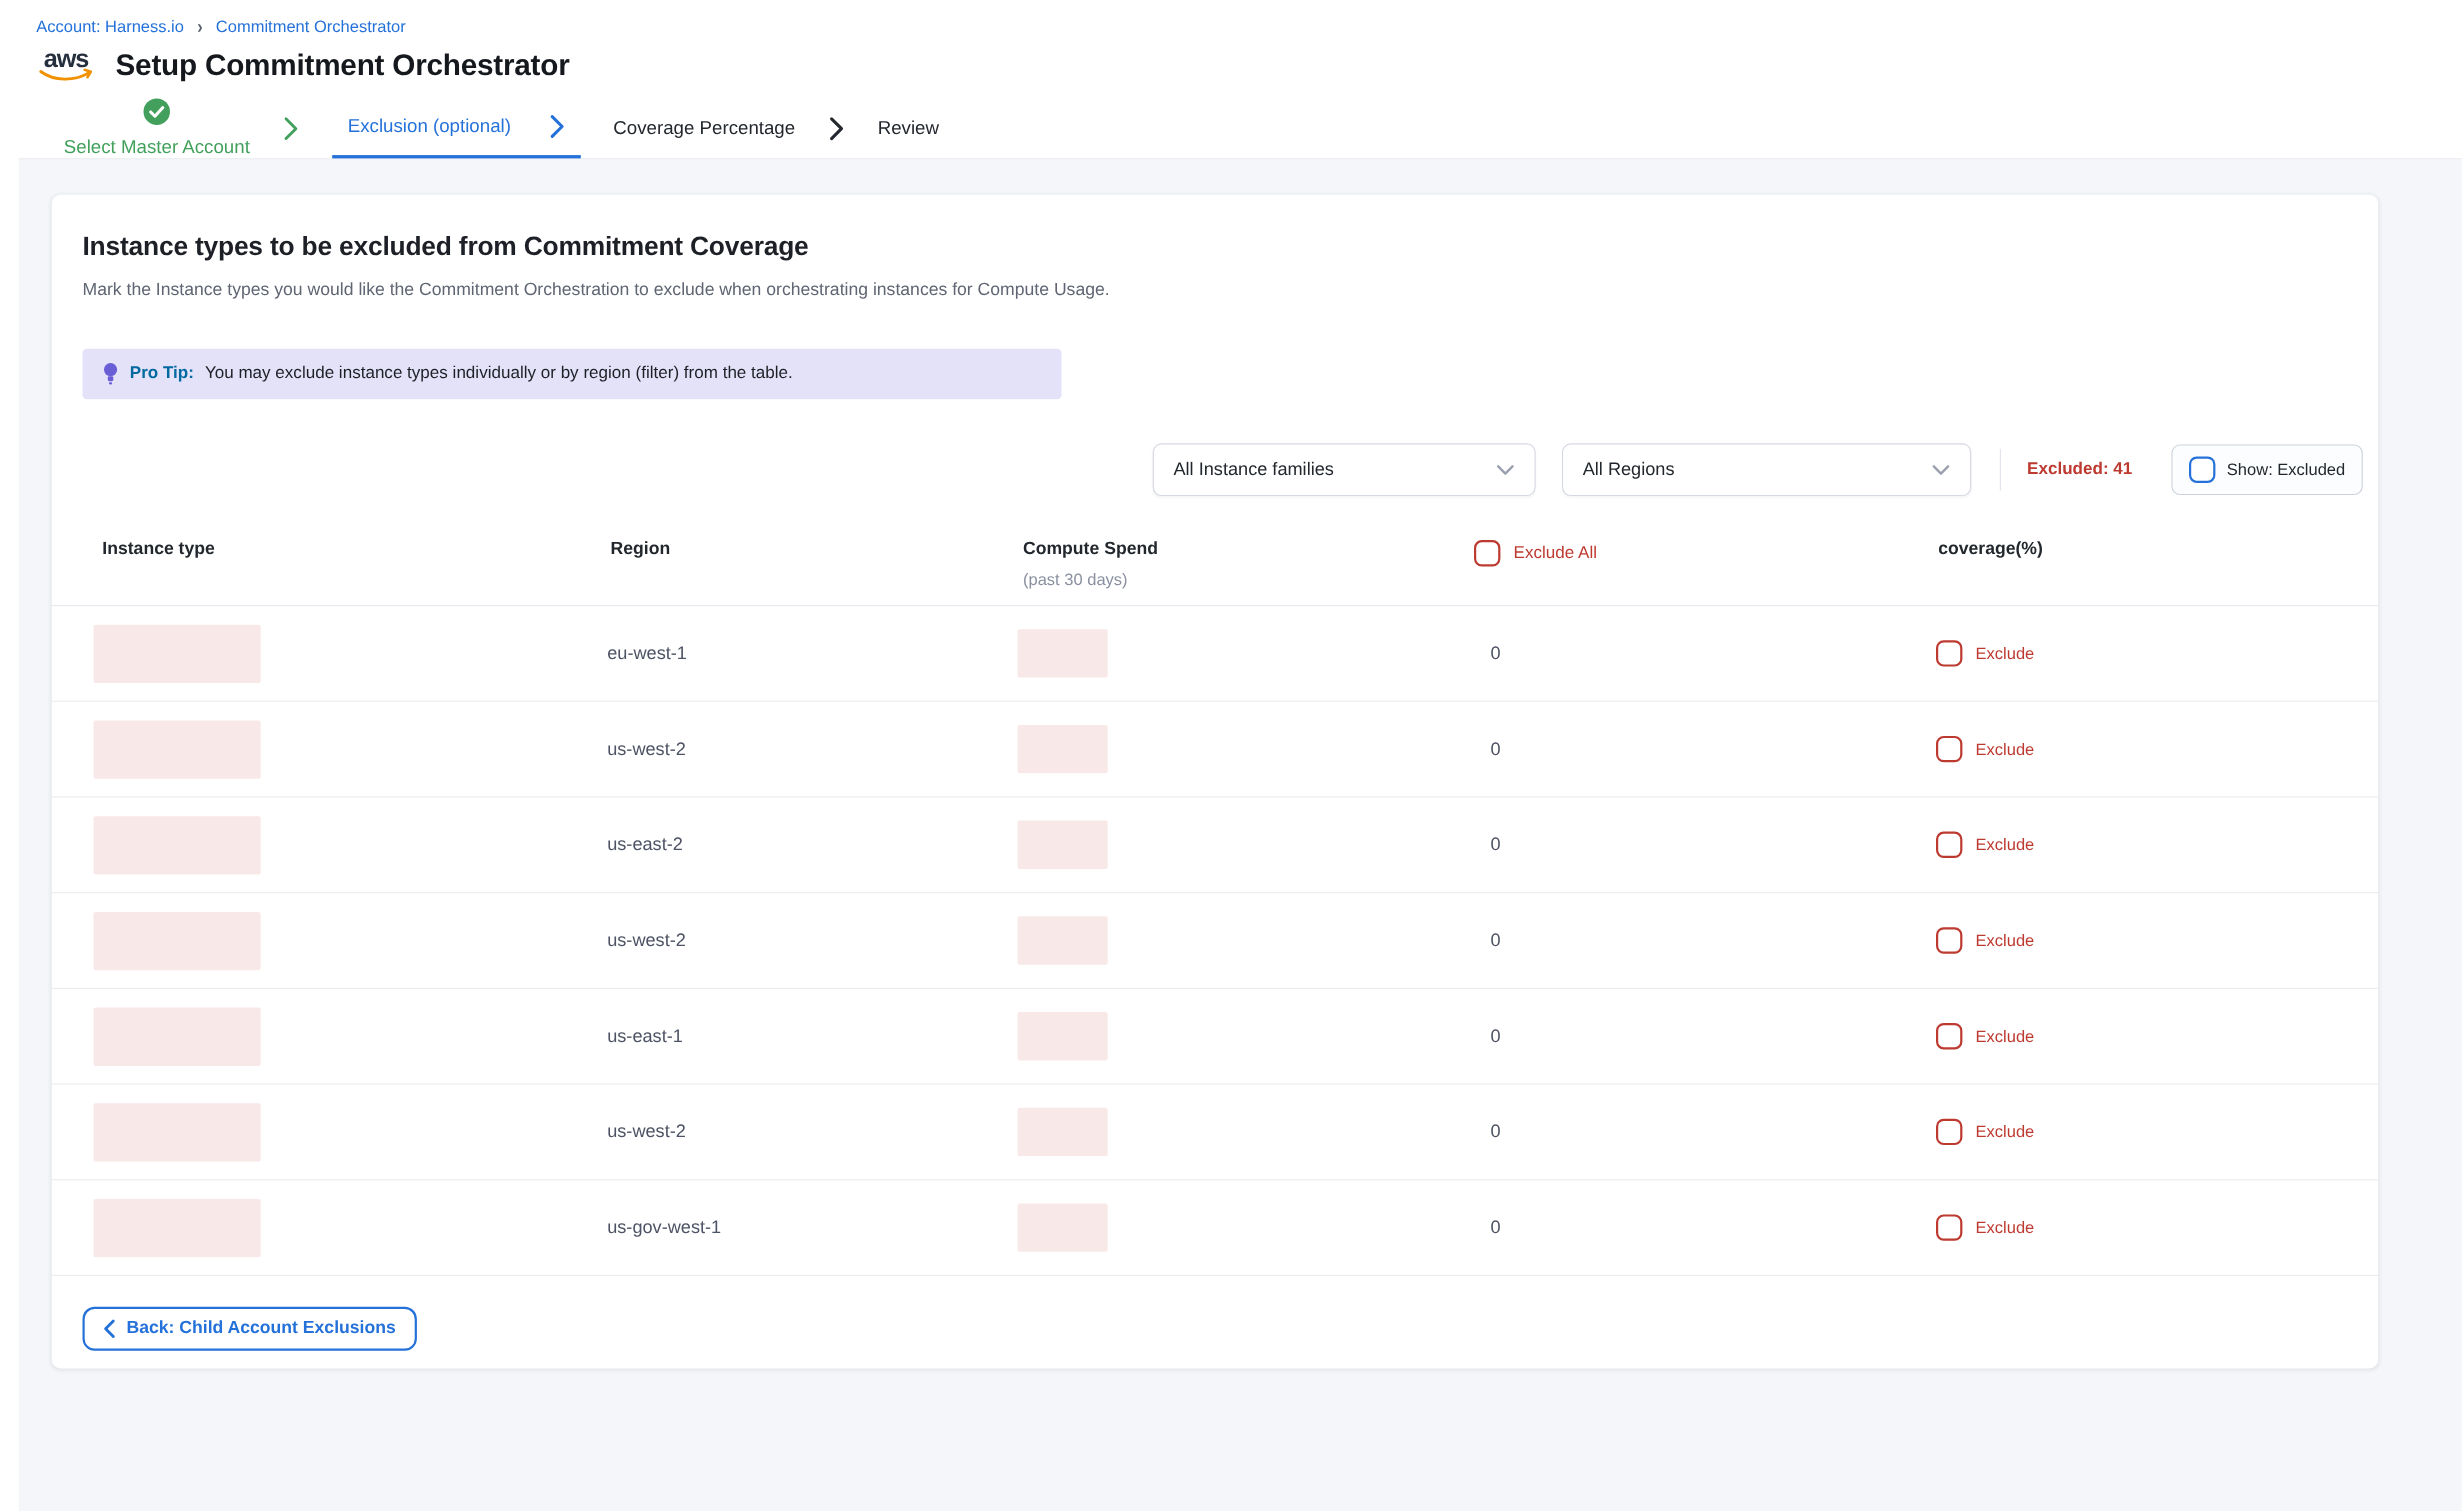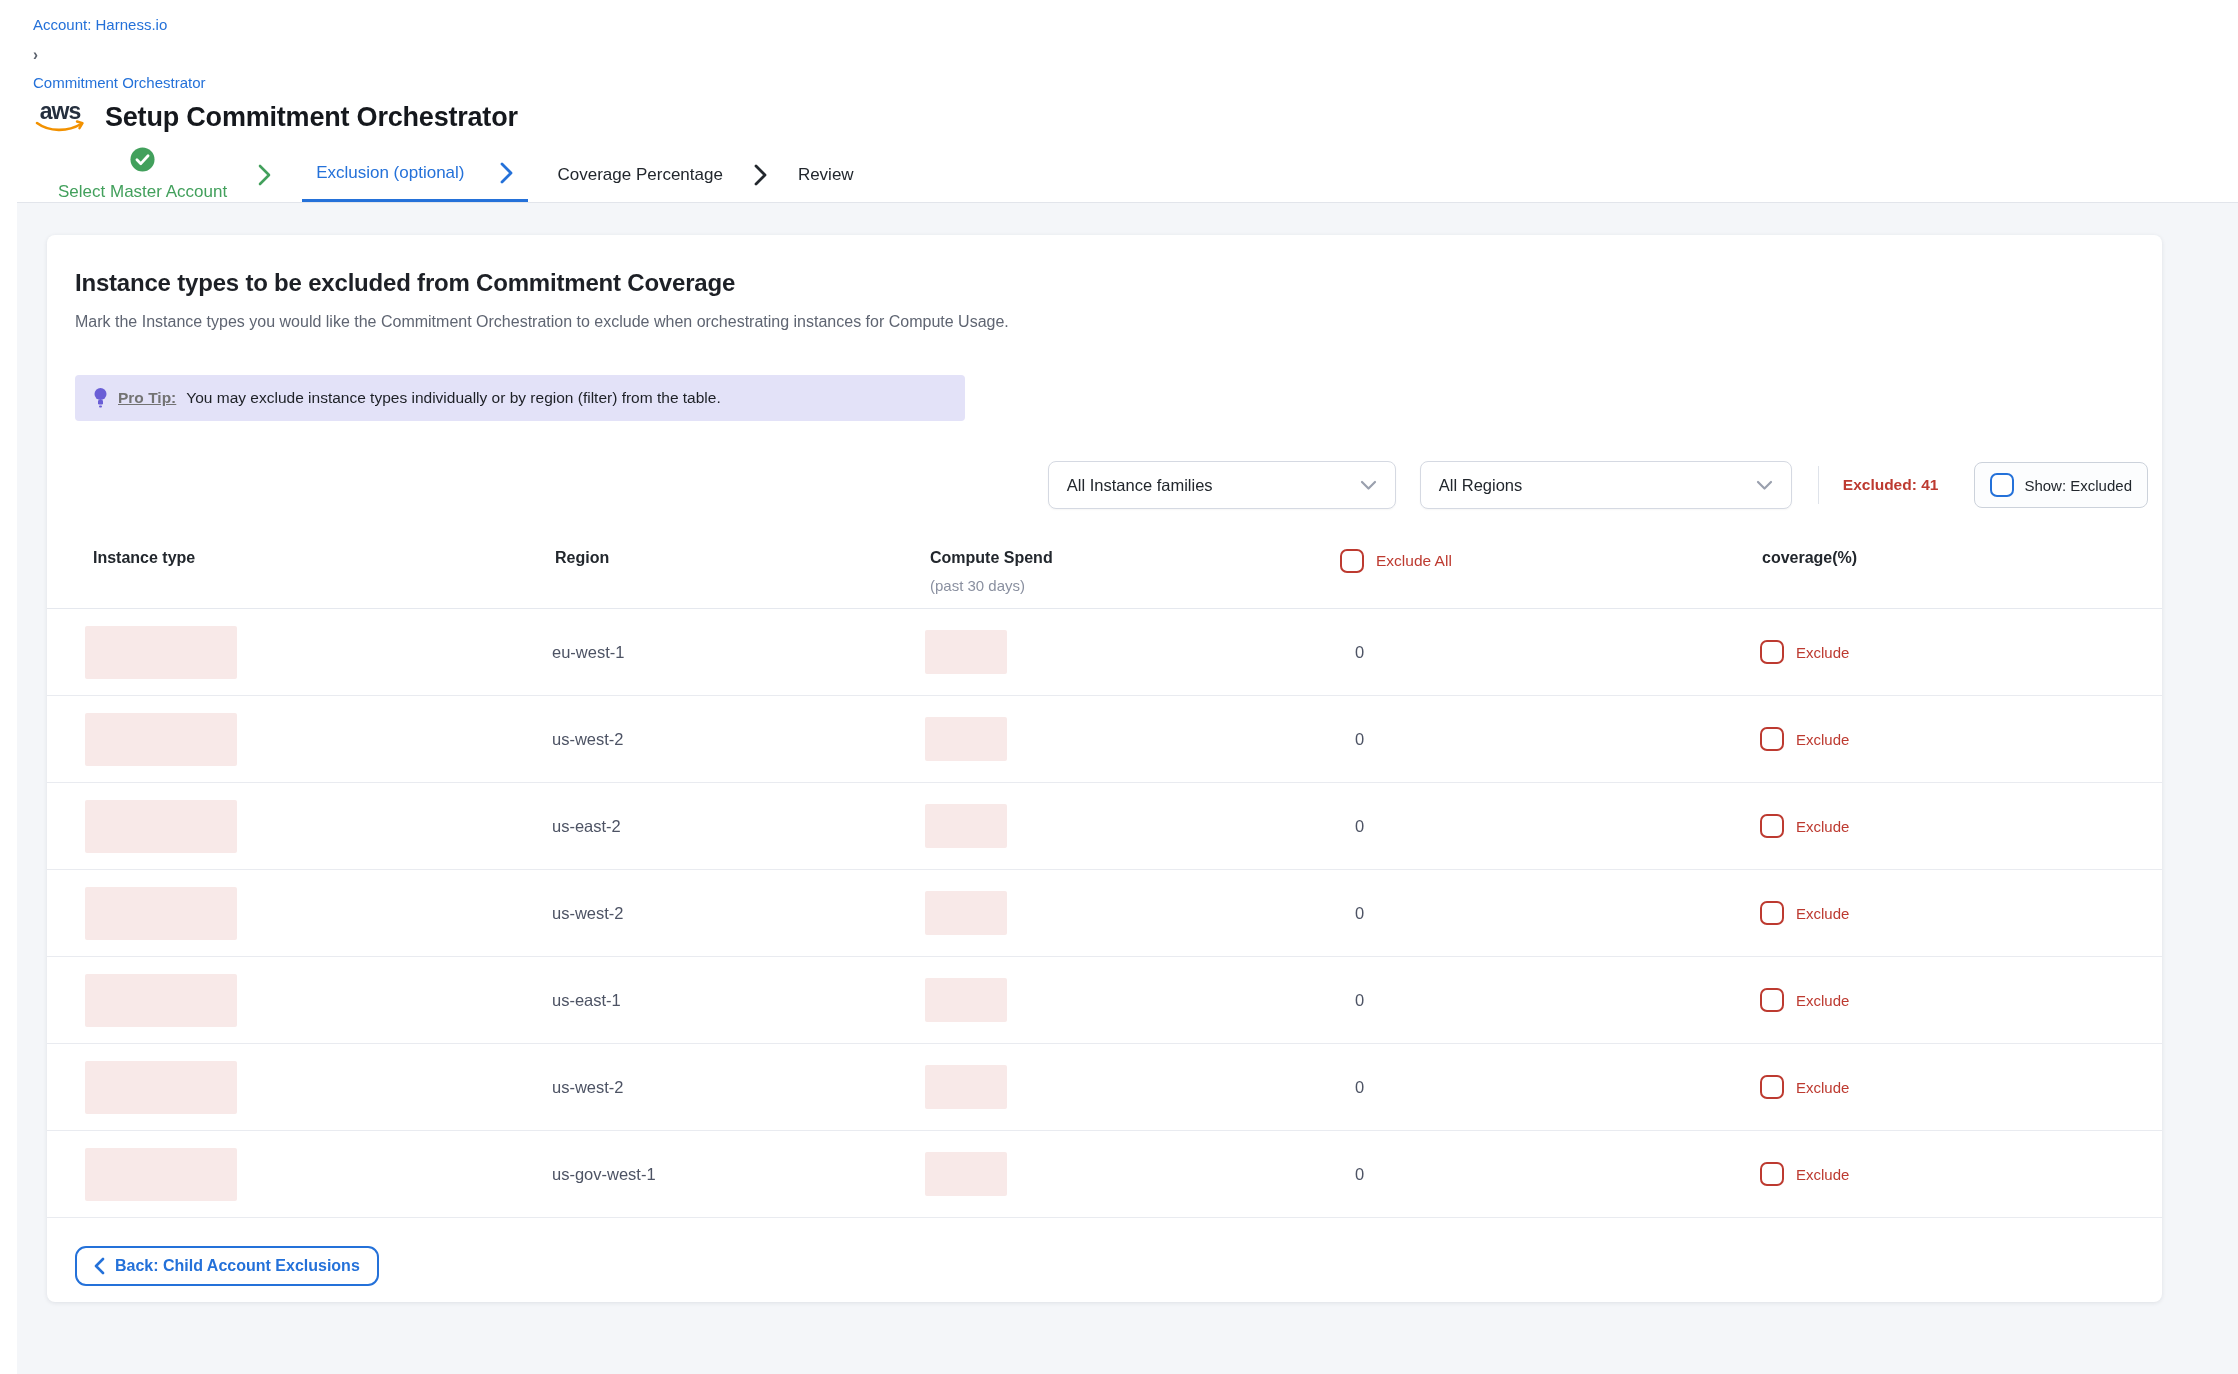--- a/index.html
+++ b/index.html
@@ -7,21 +7,21 @@
   body {
     font-family: "Liberation Sans", "DejaVu Sans", sans-serif;
     background: #ffffff;
     color: #22272d;
     overflow: hidden;
   }
   .page { width: 2238px; height: 1374px; display: flex; flex-direction: column; }
 
   
   .hdr { background: #fff; padding: 16px 0 0 33px; }
-  .breadcrumb { display: flex; align-items: flex-start; gap: 12px; font-size: 15px; font-weight: 500; flex-direction: column; }
+  .breadcrumb { display: flex; align-items: flex-start; gap: 12px; font-size: 15px; font-weight: 500; }
   .breadcrumb a { color: #2471d9; text-decoration: none; cursor: pointer; }
   .crumb-sep { color: #5c636e; font-size: 15px; font-weight: 700; transform: scaleY(1.15); }
   .title-row { display: flex; align-items: center; gap: 18px; margin-top: 10px; }
   .aws-logo { display: flex; flex-direction: column; align-items: center; width: 54px; }
   .aws-word { font-size: 23px; font-weight: 700; letter-spacing: -1px; color: #252f3e; line-height: 20px; }
   .aws-swoosh { margin-top: -1px; }
   .page-title { font-size: 27px; font-weight: 700; color: #15181d; letter-spacing: -0.2px; }
 
   
   .stepper {
@@ -50,21 +50,21 @@
   }
   .card-heading { font-size: 24px; font-weight: 700; color: #1d2026; padding: 34px 0 0 28px; letter-spacing: -0.2px; }
   .card-sub { font-size: 16px; color: #5f6572; padding: 16px 0 0 28px; }
 
   .protip {
     margin: 44px 0 0 28px; width: 890px; height: 46px;
     background: #e3e2f8; border-radius: 4px;
     display: flex; align-items: center; gap: 10px; padding: 0 18px;
     font-size: 15.5px; color: #1d2026;
   }
-  .protip b { color: #737373; font-weight: 700; text-decoration: underline; }
+  .protip b { color: #0369a1; font-weight: 700; }
 
   
   .filters { display: flex; align-items: center; justify-content: flex-end; margin-top: 40px; padding-right: 14px; }
   .select {
     height: 48px; background: #fff; border: 1px solid #d5d9e2; border-radius: 8px;
     display: flex; align-items: center; justify-content: space-between;
     padding: 0 18px; font-size: 16.5px; color: #22272d; cursor: pointer;
     box-shadow: 0 1px 2px rgba(0,0,0,.04);
   }
   .select-families { width: 348px; margin-right: 24px; }

